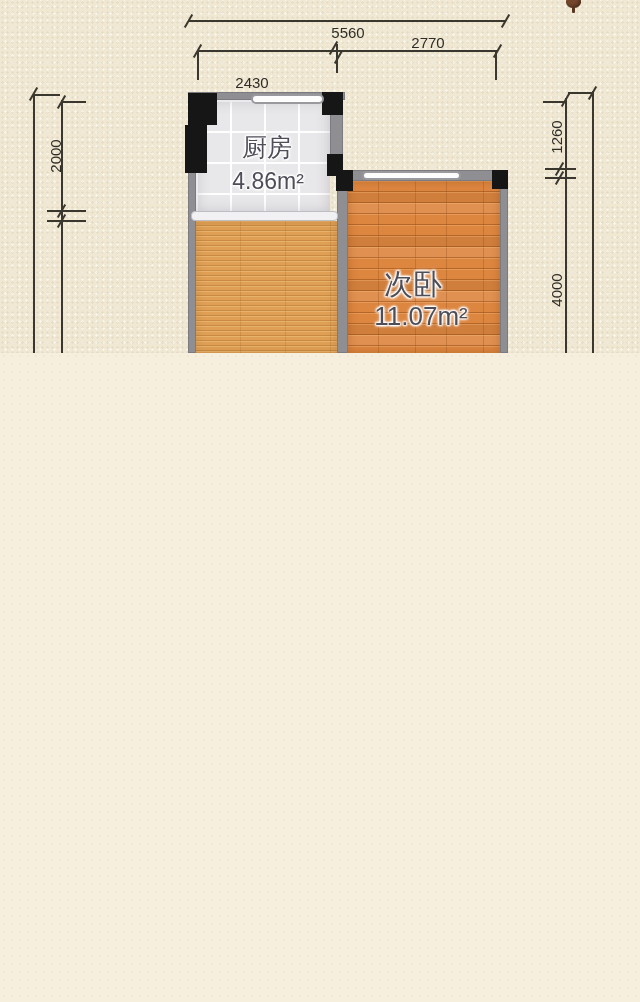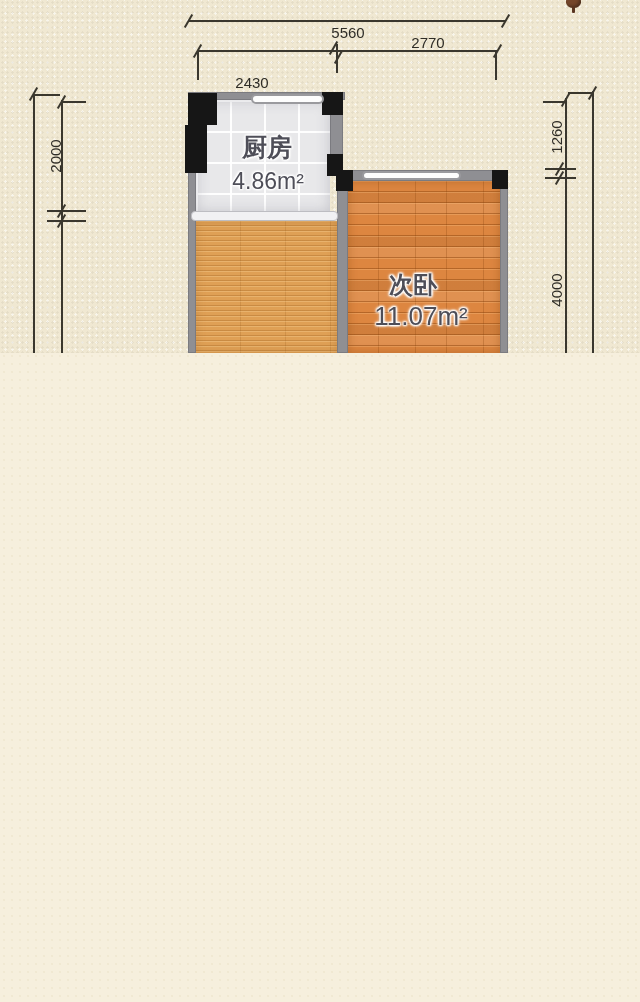--- a/index.html
+++ b/index.html
@@ -60,21 +60,21 @@
     font-size:15px;color:#2f2d27;text-align:center;white-space:nowrap;
     transform:translate(-50%,-50%);
   }
   .dim-label.v{transform:translate(-50%,-50%) rotate(-90deg);}
   
   .room-name,.room-area{
     color:#4e4e58;text-align:center;white-space:nowrap;
     transform:translate(-50%,-50%);
     text-shadow:0 0 2px #fff,0 0 4px #fff,1px 1px 2px #fff,-1px -1px 2px #fff,1px -1px 2px #fff,-1px 1px 2px #fff;
   }
-  .room-name{font-weight:bold;}
+  .room-name{font-weight:normal;}
   
   .plant-canopy{width:15px;height:13px;border-radius:50% 50% 45% 45%;background:#74462b;box-shadow:inset -2px -2px 3px rgba(0,0,0,.3);}
   .plant-stem{width:3px;height:6px;background:#5a3520;border-radius:1px;}
 </style>
 </head>
 <body>
 
 <div class="plan">
 
   <div class="abs dl" style="left:188px;top:20px;width:317px;"></div>
@@ -136,19 +136,19 @@
   <div class="abs pillar" style="left:322px;top:92px;width:21px;height:23px;"></div>
   <div class="abs pillar" style="left:327px;top:154px;width:16px;height:22px;"></div>
   <div class="abs pillar" style="left:336px;top:170px;width:17px;height:21px;"></div>
   <div class="abs pillar" style="left:492px;top:170px;width:16px;height:19px;"></div>
 
   <div class="abs window" style="left:251px;top:94px;width:73px;height:10px;"></div>
   <div class="abs window" style="left:362px;top:171px;width:99px;height:9px;"></div>
 
   <div class="abs room-name" style="left:267px;top:147px;font-size:25px;">厨房</div>
   <div class="abs room-area" style="left:268px;top:181px;font-size:23px;">4.86m²</div>
-  <div class="abs room-name" style="left:413px;top:285px;font-size:24px;">次卧</div>
+  <div class="abs room-name" style="left:413px;top:285px;font-size:29px;">次卧</div>
   <div class="abs room-area" style="left:421px;top:316px;font-size:26px;">11.07m²</div>
 
   <div class="abs plant-canopy" style="left:566px;top:-5px;"></div>
   <div class="abs plant-stem" style="left:572px;top:7px;"></div>
 
 </div>
 
 </body></html>

